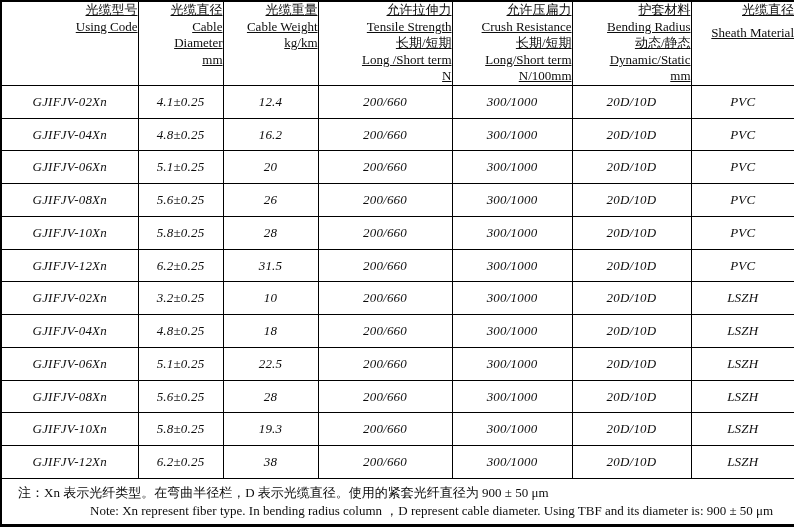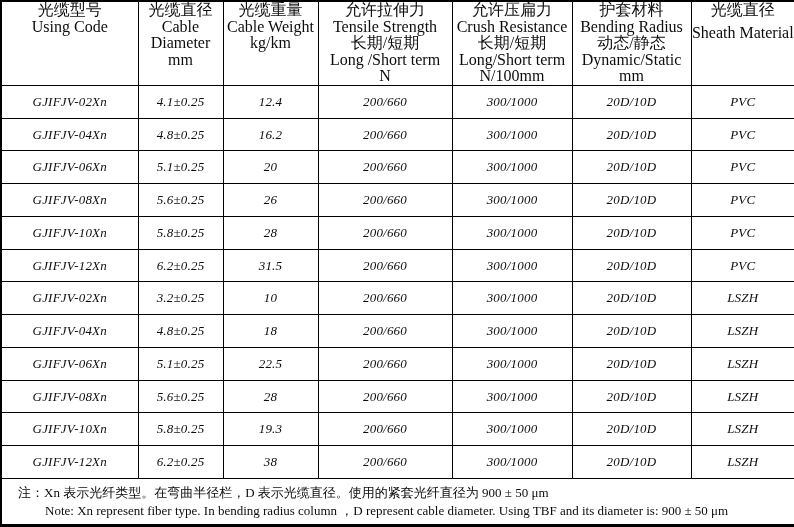--- a/index.html
+++ b/index.html
@@ -31,42 +31,43 @@
     border: 1px solid #000;
     overflow: hidden;
     padding: 0;
   }
   thead tr { height: 83px; }
   tbody tr { height: 32.75px; font-style: italic; }
   tfoot tr { height: 47px; }
   th {
     font-weight: normal;
     vertical-align: top;
-    text-align: center;
-    font-size: 16px;
+    text-align: right;
+    font-size: 13px;
     line-height: 16.6px;
     padding-top: 4px;
+    text-decoration: underline;
   }
   th[data-name="column-header-sheath-material"] div:nth-child(2) {
     margin-top: 6px;
   }
   tbody td {
     text-align: center;
     vertical-align: middle;
     font-size: 13px;
     letter-spacing: 0.2px;
   }
   tfoot td {
     vertical-align: middle;
     font-size: 13px;
     line-height: 18px;
     border-top: 2px solid #000;
   }
   .note-line-1 { padding-left: 16px; }
-  .note-line-2 { padding-left: 43px; }
+  .note-line-2 { padding-left: 43px; margin-left: 45px; }
 </style>
 </head>
 <body>
 
 <div class="page" data-name="cable-spec-sheet">
   <table class="spec" data-name="cable-spec-table">
     <colgroup>
       <col style="width:137px">
       <col style="width:85px">
       <col style="width:95px">

